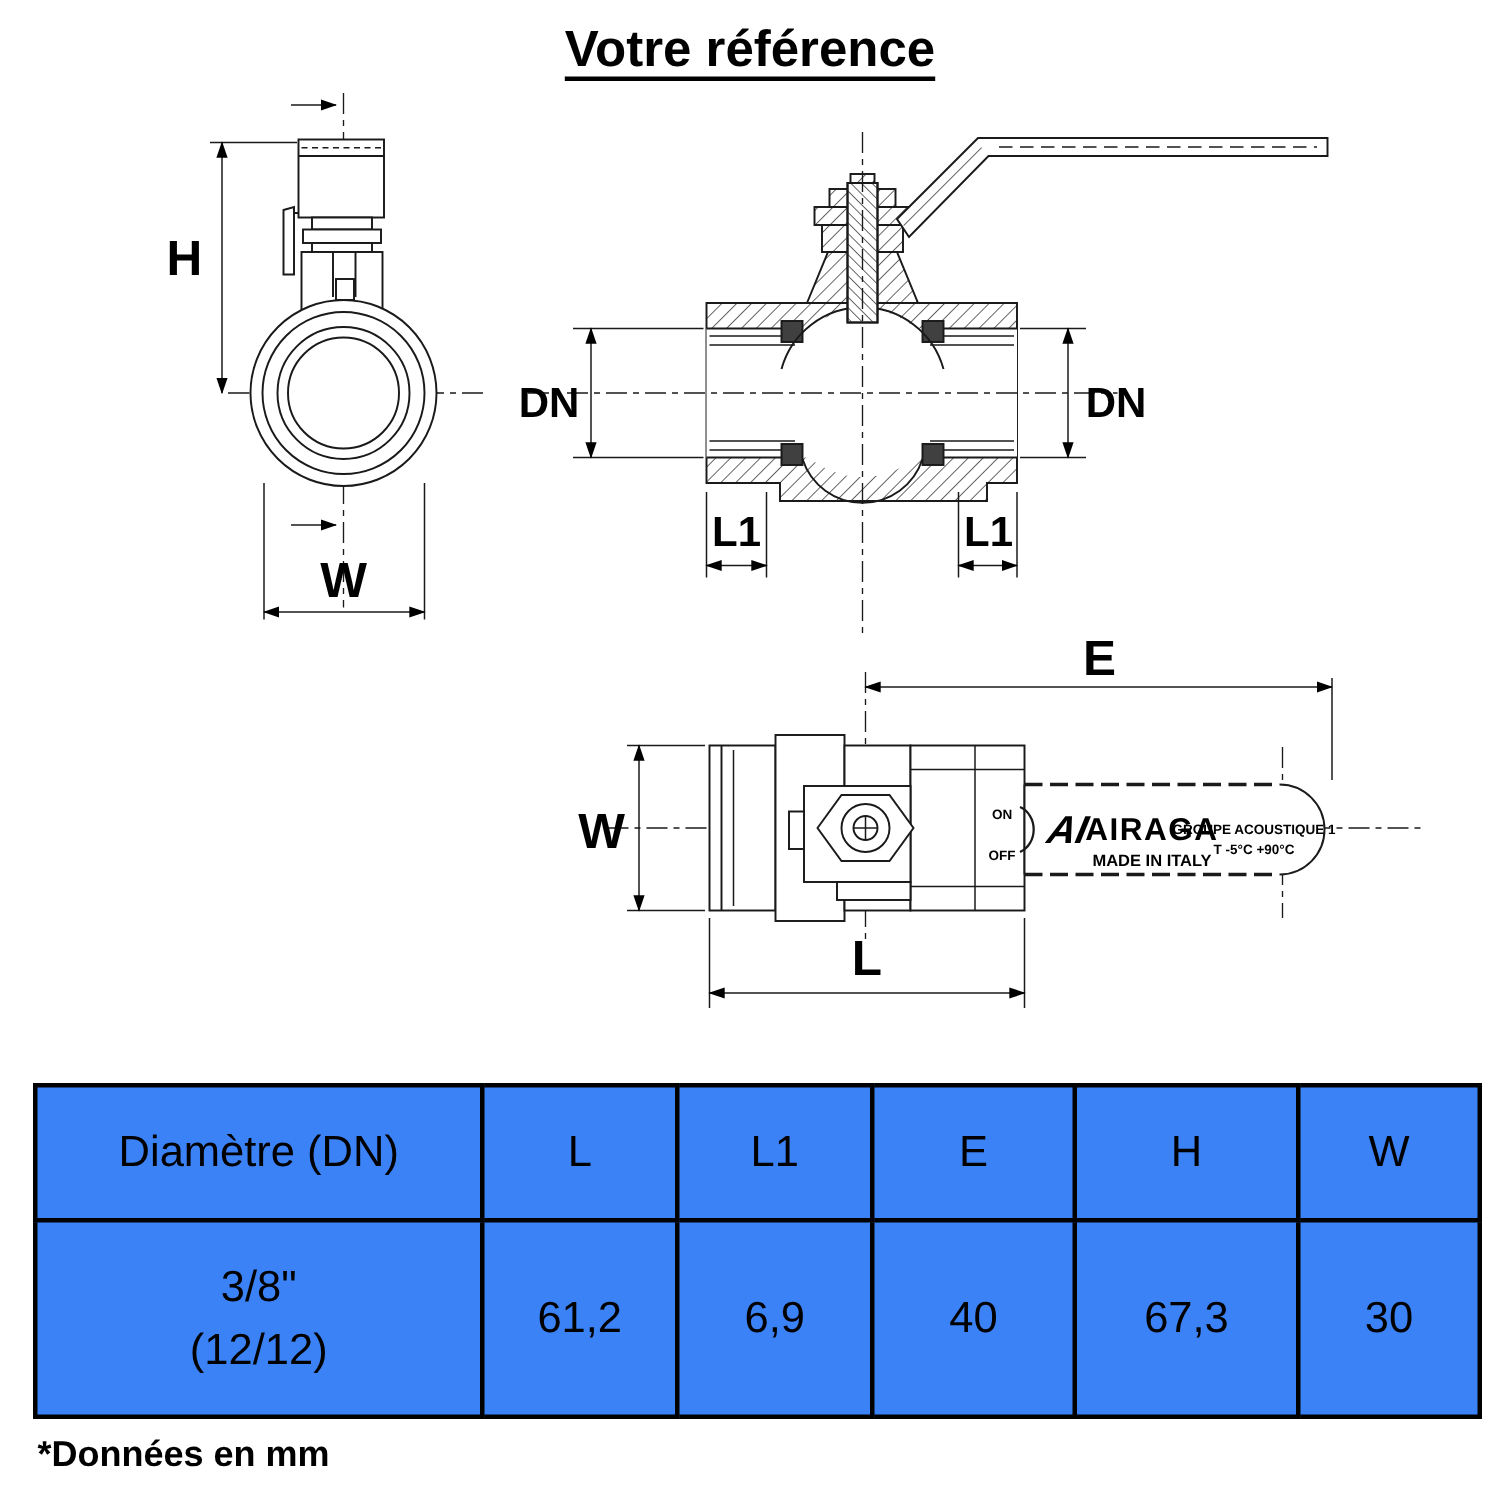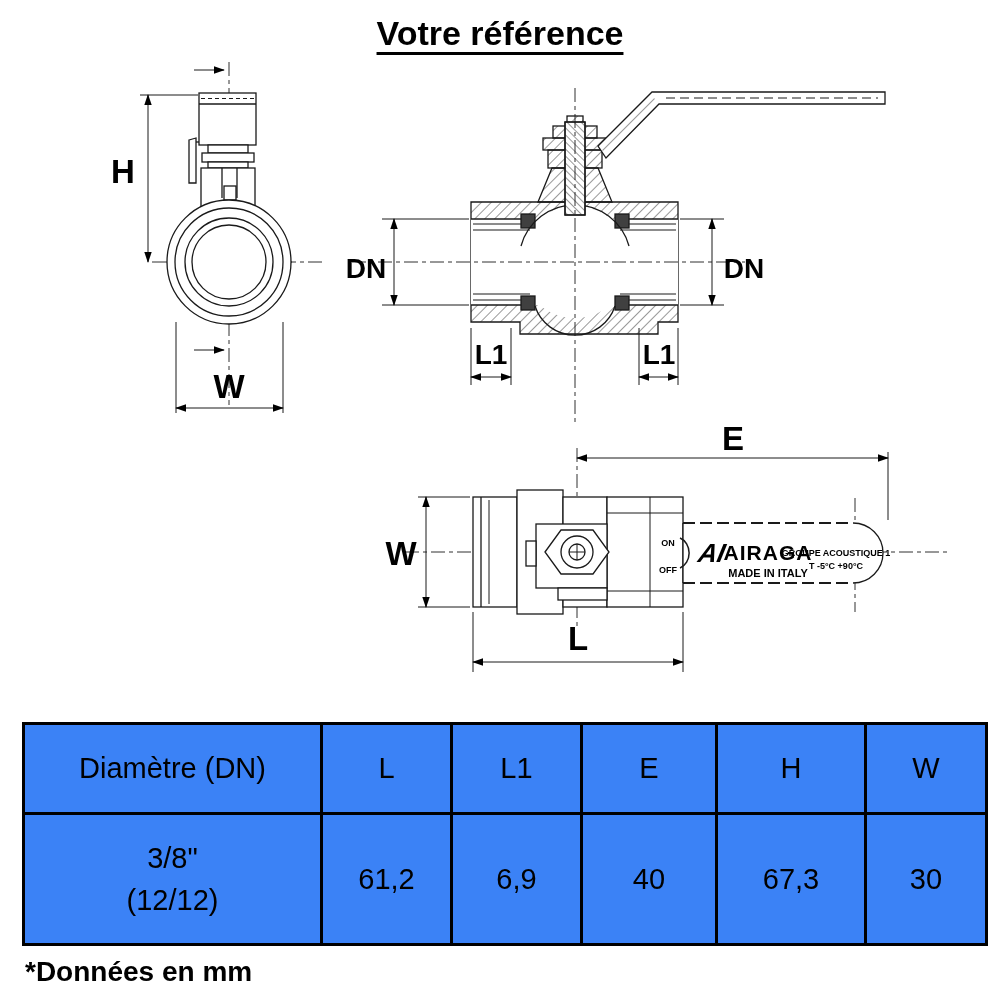--- a/index.html
+++ b/index.html
@@ -16,21 +16,21 @@
   .handle-small{font-size:11px;font-weight:bold;}
   .handle-tiny{font-size:9px;font-weight:bold;}
   .onoff{font-size:9px;font-weight:bold;}
   table.dims{position:absolute;left:22px;top:722px;width:963px;border-collapse:collapse;
              table-layout:fixed;background:#3b82f6;}
   table.dims th,table.dims td{border:3px solid #000;text-align:center;vertical-align:middle;
              font-weight:normal;font-size:29px;padding:0;}
   table.dims thead tr{height:90px;}
   table.dims tbody tr{height:131px;}
   .cell-two-line div{line-height:42px;}
-  .footnote{position:absolute;left:25px;top:956px;font-size:28px;font-weight:bold;}
+  .footnote{position:absolute;left:25px;top:956px;font-size:24px;font-weight:bold;}
 </style>
 </head>
 <body>
 
 <div class="page">
 
   <div class="title">
     <span>Votre référence</span>
   </div>
 

